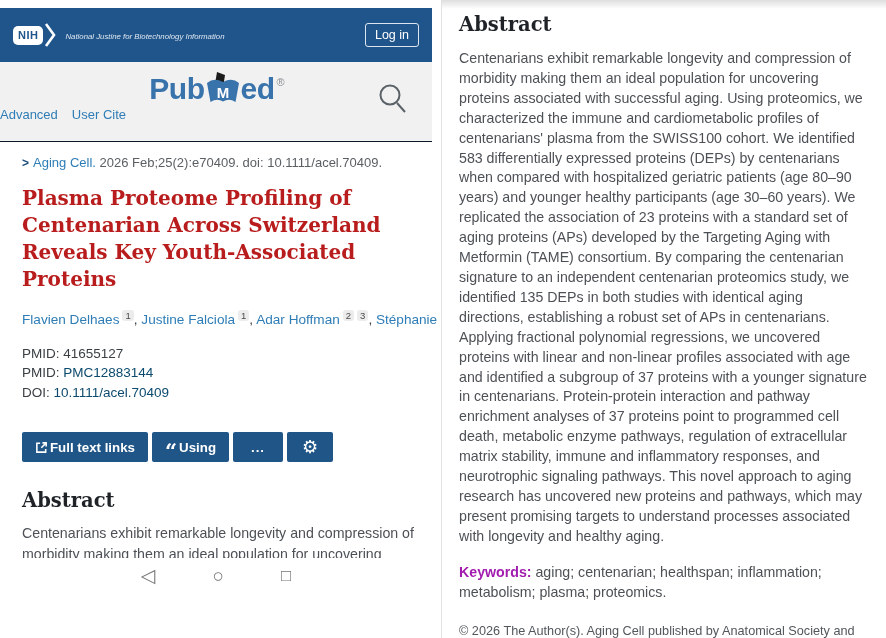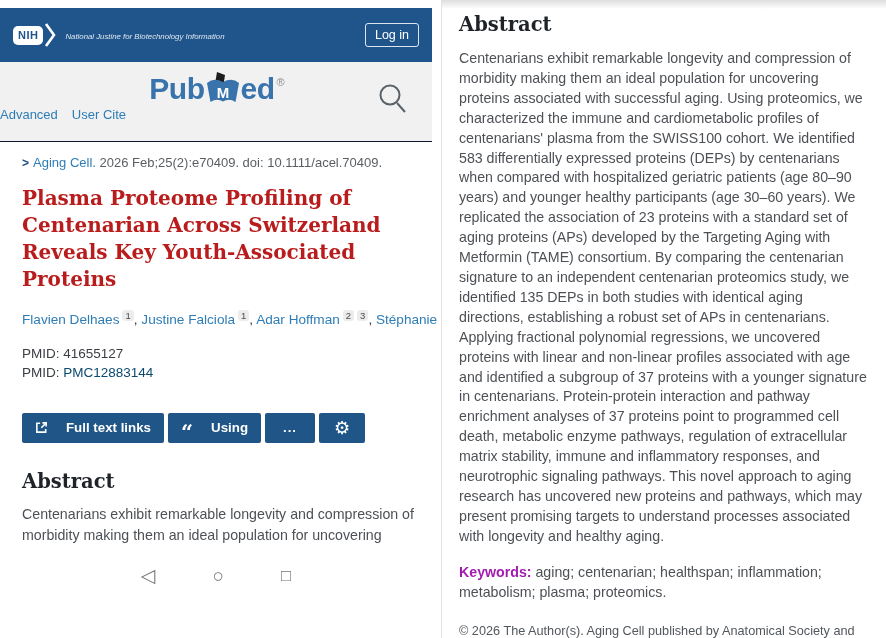--- a/index.html
+++ b/index.html
@@ -50,21 +50,21 @@
 
   .affiliations { margin-top:15px; font-size:13.5px; color:#3a3f44; }
   .expand-toggle { margin-left:8px; cursor:pointer; }
 
   .ids { margin-top:13px; font-size:13.5px; line-height:1.44; color:#3a3f44; }
   .id-link { color:#0c4a6e; cursor:pointer; }
 
   .actions { margin-top:30px; display:flex; gap:4px; }
   .action-btn { background:#1f5587; color:#fff; border:none; height:30px;
     font-family:inherit; font-size:13.3px; font-weight:bold; border-radius:2px;
-    display:flex; align-items:center; gap:18px; padding:0 13px; cursor:pointer; }
+    display:flex; align-items:center; gap:2px; padding:0 13px; cursor:pointer; }
   .quote-glyph { font-family:"DejaVu Serif", serif; font-size:21px; line-height:10px;
     position:relative; top:4px; font-weight:bold; }
   .btn-more { width:50px; justify-content:center; letter-spacing:1px; }
   .btn-gear { width:46px; justify-content:center; font-size:18px; font-weight:normal; }
 
   .abstract-h { font-family:"DejaVu Serif", serif; font-size:19.5px; color:#1f2328;
     margin-top:27px; font-weight:bold; }
   .abstract-preview { margin-top:11px; font-size:14.2px; color:#4d5156;
     line-height:21px; width:406px; height:44px; overflow:hidden; }
 
@@ -145,20 +145,24 @@
 
 
       <div class="ids">
         <div>
           <span>PMID:</span>
           <span>41655127</span>
         </div>
         <div>
           <span>PMID:</span>
           <span class="id-link">PMC12883144</span>
+        </div>
+        <div>
+          <span>DOI:</span>
+          <span class="id-link">10.1111/acel.70409</span>
         </div>
       </div>
 
       <div class="actions">
         <button class="action-btn">
           <svg width="13" height="13" viewBox="0 0 14 14">
             <path d="M5.5 2.5 H2 V12 H11.5 V8.5" fill="none" stroke="#fff" stroke-width="1.7"></path>
             <path d="M8 2 H12 V6" fill="none" stroke="#fff" stroke-width="1.7"></path>
             <path d="M12 2 L6.8 7.2" stroke="#fff" stroke-width="1.7"></path>
           </svg>

